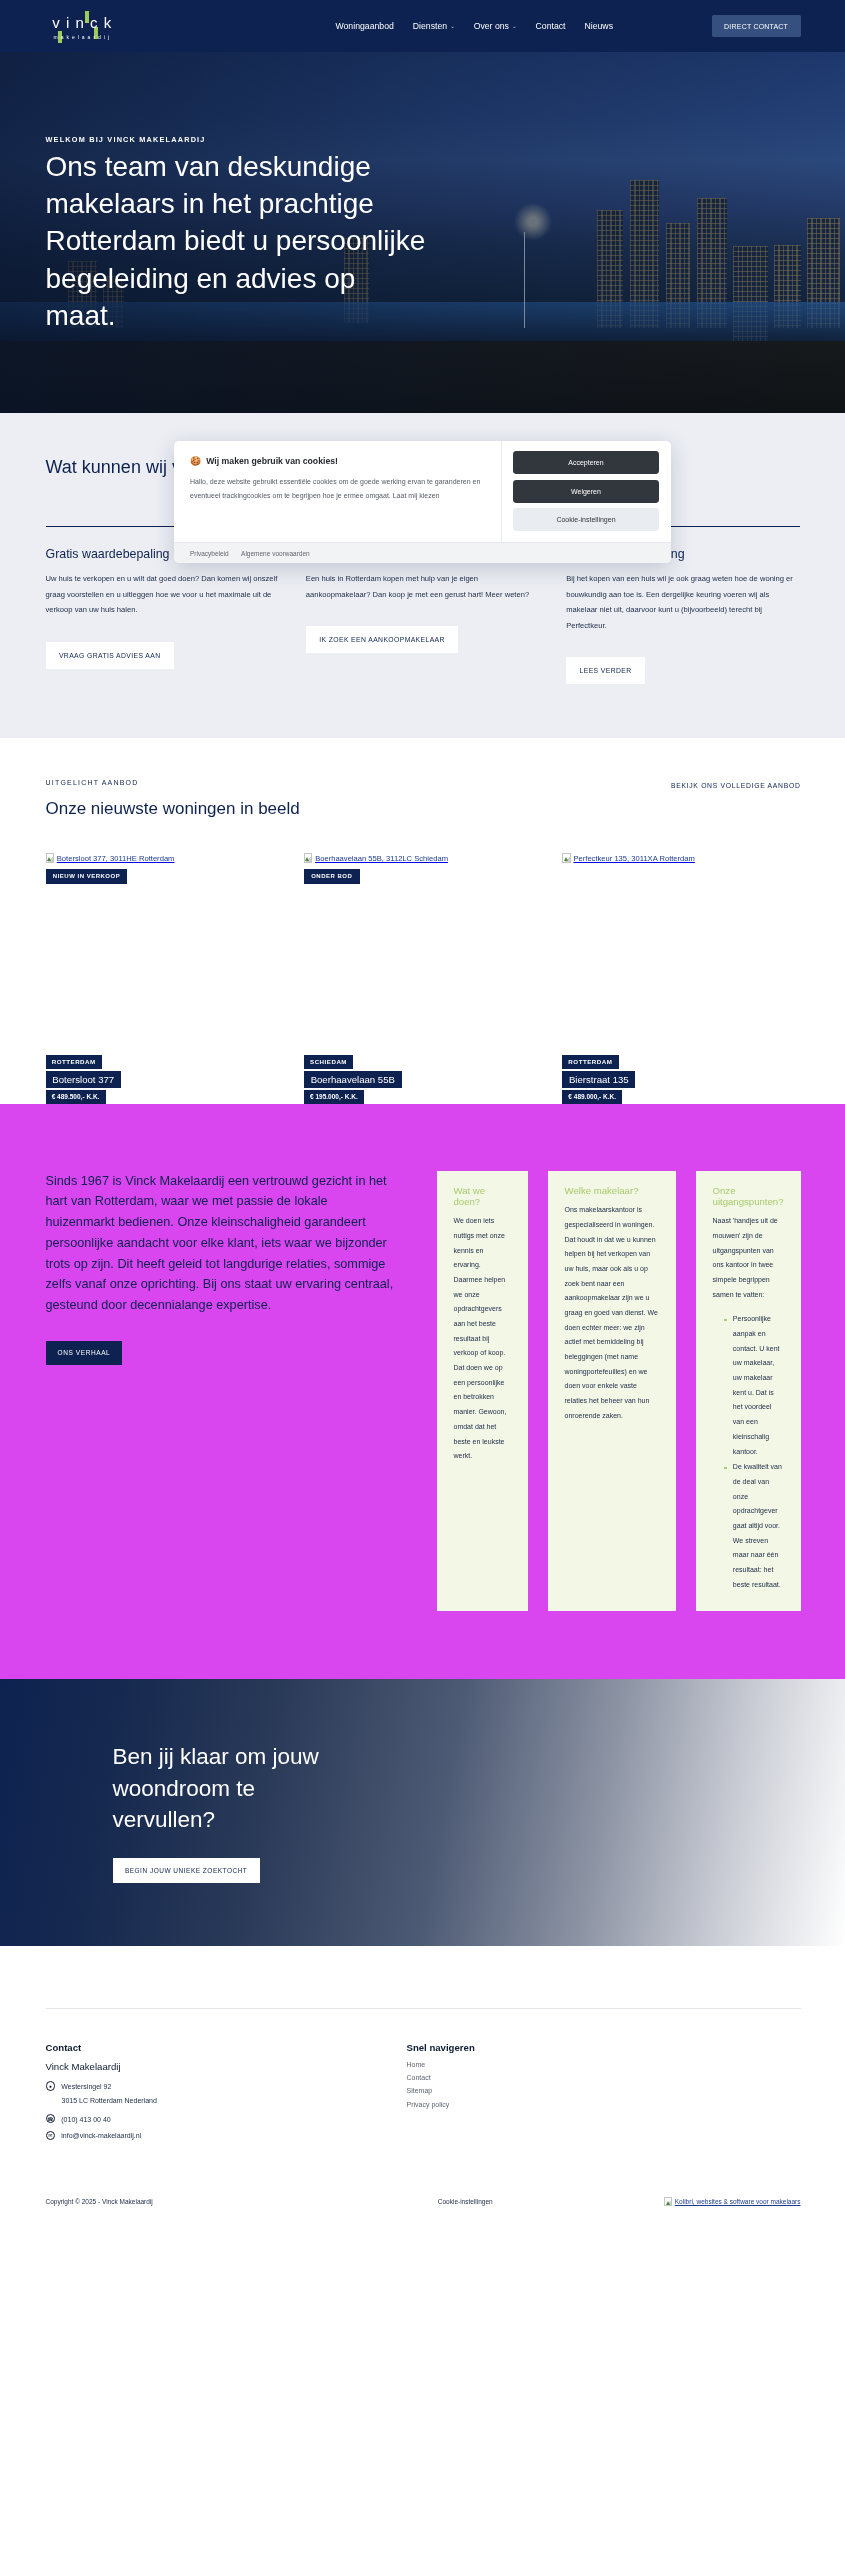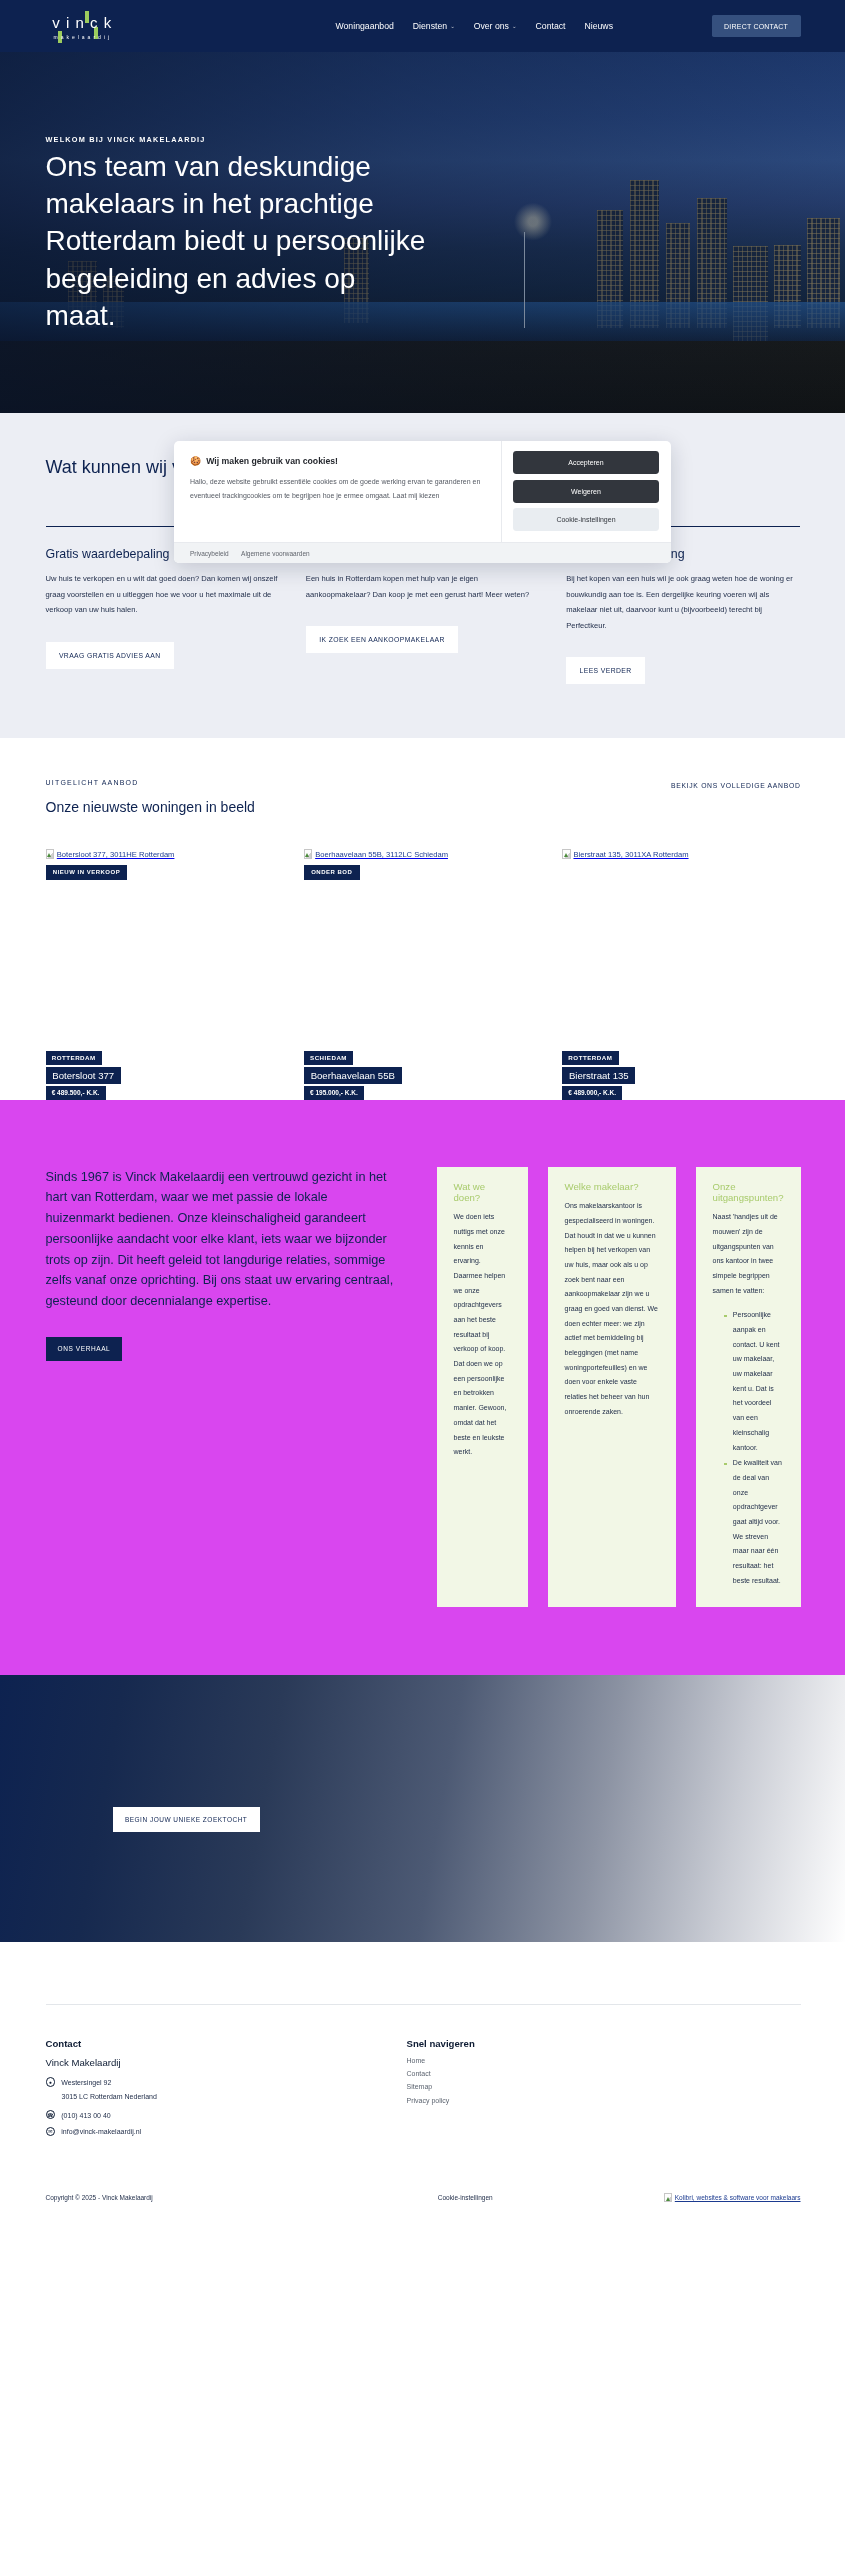--- a/index.html
+++ b/index.html
@@ -168,21 +168,21 @@
     background: #fff; color: #0d2250;
     font-size: 6.8px; letter-spacing: 0.4px;
     padding: 9px 12.4px; text-decoration: none;
     border: 0.6px solid #fff;
   }
 
   
   .listings { background: #fff; padding: 41px 0 0 0; }
   .lst-head { display: flex; align-items: flex-start; }
   .lst-eyebrow { font-size: 7px; letter-spacing: 1.2px; color: #0d2250; font-weight: 400; }
-  .lst-title { font-size: 14px; font-weight: 400; color: #0d2250; margin-top: 12.4px; }
+  .lst-title { font-size: 17px; font-weight: 400; color: #0d2250; margin-top: 12.4px; }
   .lst-all {
     margin-left: auto; margin-top: 2.8px;
     font-size: 6.8px; letter-spacing: 0.7px; color: #0d2250;
     text-decoration: none; white-space: nowrap;
   }
   .cards { display: flex; gap: 20px; margin-top: 26px; }
   .card { flex: 1; position: relative; margin-top: 8px; }
   .broken-img {
     display: flex; align-items: flex-start; gap: 2.8px;
     font-size: 7.6px; color: #1b3a8f; line-height: 1.5;
@@ -425,21 +425,21 @@
         <span class="badge-status">ONDER BOD</span>
         <div class="card-spacer"></div>
         <div><span class="badge-city">SCHIEDAM</span></div>
         <div><span class="badge-street">Boerhaavelaan 55B</span></div>
         <div><span class="badge-price">€ 195.000,- K.K.</span></div>
       </a>
 
       <a class="card" href="#">
         <div class="broken-img">
           <span class="brk-icon"></span>
-          <span>Bierstraat 135, 3011XA Rotterdam</span>
+          <span>Perfectkeur 135, 3011XA Rotterdam</span>
         </div>
         <div class="card-spacer"></div>
         <div><span class="badge-city">ROTTERDAM</span></div>
         <div><span class="badge-street">Bierstraat 135</span></div>
         <div><span class="badge-price">€ 489.000,- K.K.</span></div>
       </a>
     </div>
   </div>
 </section>
 
@@ -465,20 +465,21 @@
           <li>Persoonlijke aanpak en contact. U kent uw makelaar, uw makelaar kent u. Dat is het voordeel van een kleinschalig kantoor.</li>
           <li>De kwaliteit van de deal van onze opdrachtgever gaat altijd voor. We streven maar naar één resultaat: het beste resultaat.</li>
         </ul>
       </div>
     </div>
   </div>
 </section>
 
 <section class="cta-band">
   <div class="cta-inner">
+    <h2 class="cta-title">Ben jij klaar om jouw woondroom te vervullen?</h2>
     <a class="cta-btn" href="#">BEGIN JOUW UNIEKE ZOEKTOCHT</a>
   </div>
 </section>
 
 <footer class="footer">
   <div class="wrap">
     <div class="foot-rule"></div>
     <div class="foot-cols">
       <div class="foot-col-contact">
         <div class="foot-h">Contact</div>

